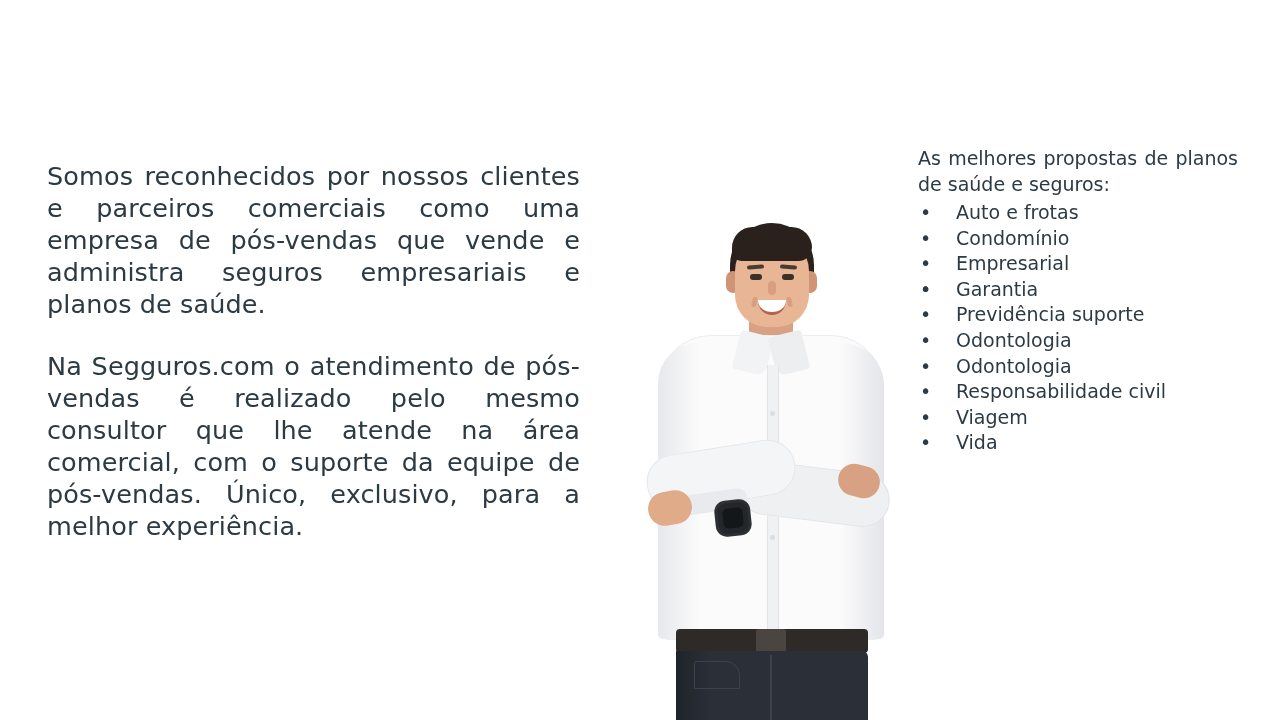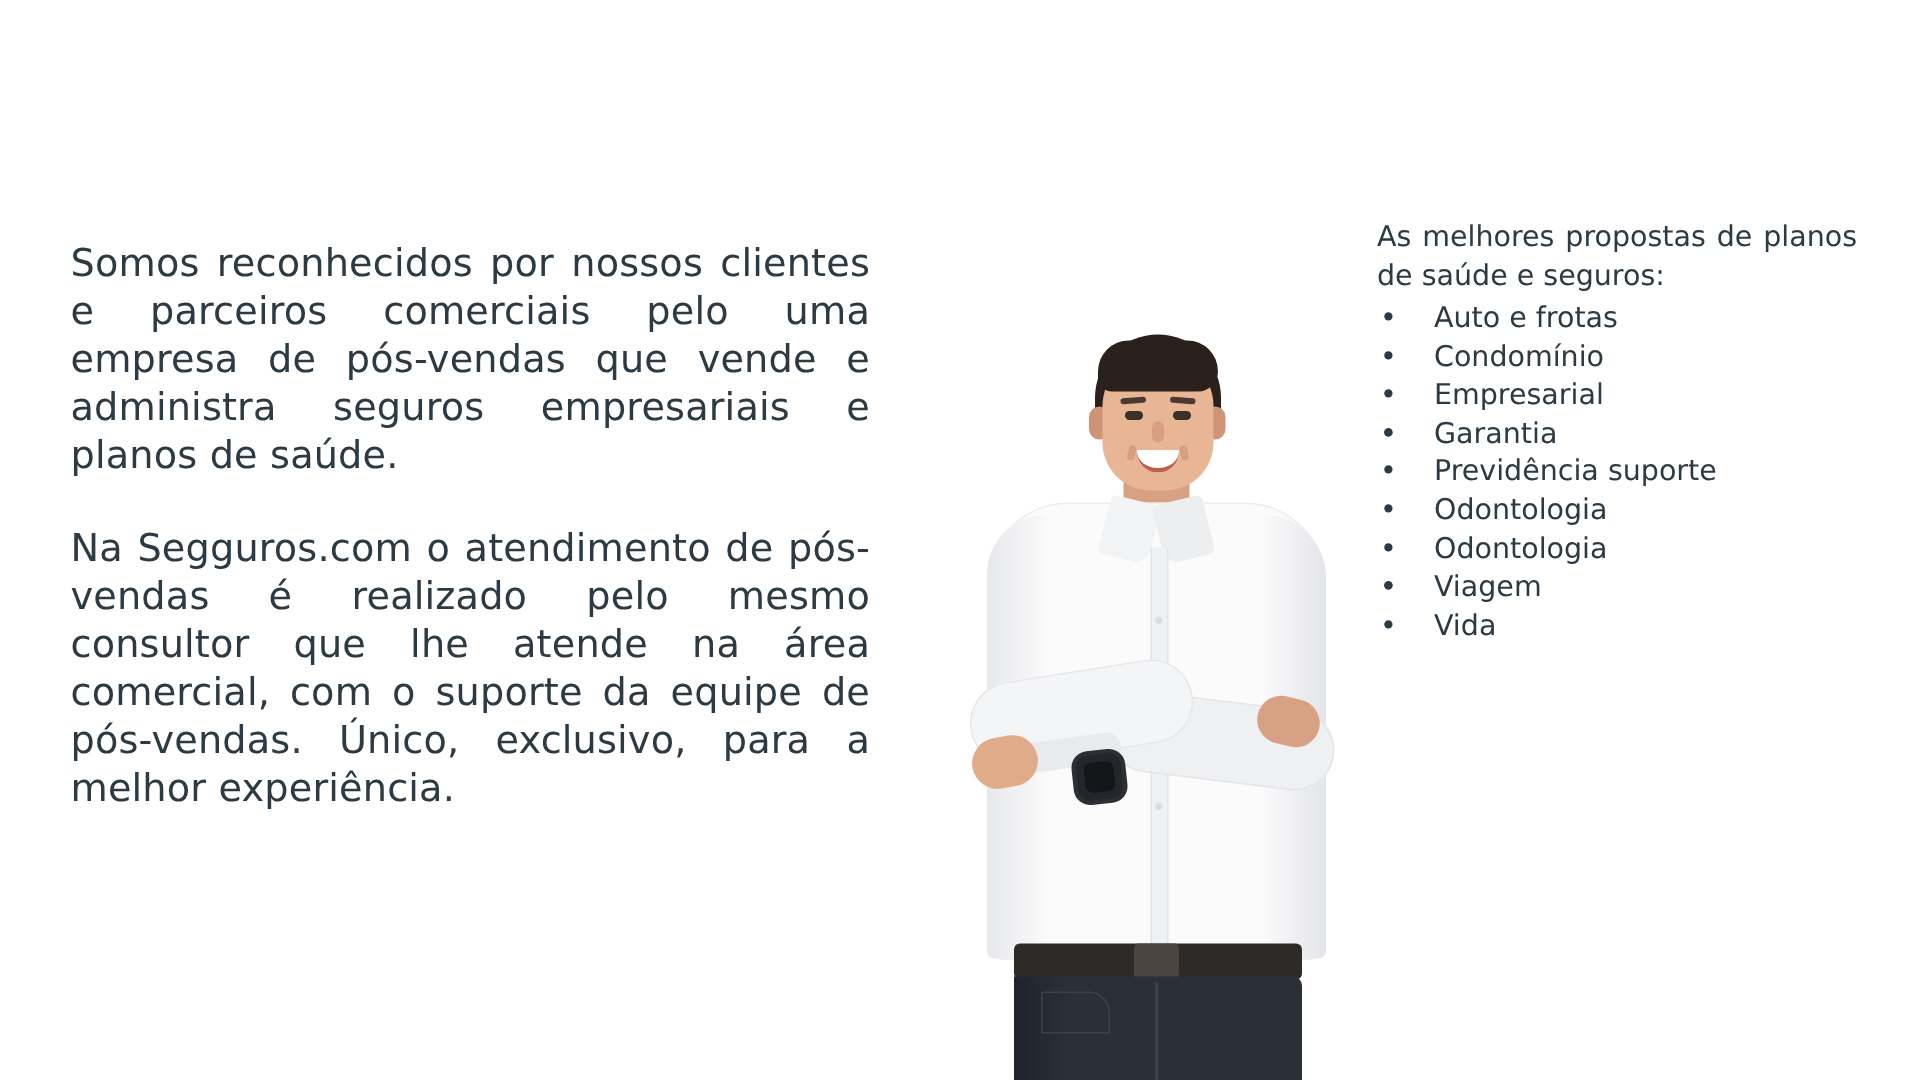--- a/index.html
+++ b/index.html
@@ -269,21 +269,21 @@
     border: 1px solid #3a4150;
     border-radius: 2px 14px 0 0;
   }
 </style>
 </head>
 <body>
 
 <div class="slide">
 
   <div class="left-col">
-    <p class="para first"><span>Somos reconhecidos por nossos clientes e parceiros comerciais pelo uma empresa de pós-vendas que vende e administra seguros</span> <span class="tail">empresariais e planos de saúde.</span></p>
+    <p class="para first"><span>Somos reconhecidos por nossos clientes e parceiros comerciais como uma empresa de pós-vendas que vende e administra seguros</span> <span class="tail">empresariais e planos de saúde.</span></p>
     <p class="para second"><span>Na Segguros.com o atendimento de pós-vendas é realizado pelo mesmo consultor que lhe atende na área comercial, com o suporte da equipe de pós-vendas. Único, exclusivo, para a</span> <span class="tail">melhor experiência.</span></p>
   </div>
 
   <div class="photo">
     <div class="shape neck"></div>
     <div class="shape hair-back"></div>
     <div class="shape ear-l"></div>
     <div class="shape ear-r"></div>
     <div class="shape face"></div>
     <div class="shape fringe"></div>
@@ -326,19 +326,19 @@
     <p class="right-heading"><span>As melhores propostas de</span> <span class="tail">planos de saúde e seguros:</span></p>
     <ul class="bullets">
       <li><span class="dot">•</span><span>Auto e frotas</span></li>
       <li><span class="dot">•</span><span>Condomínio</span></li>
       <li><span class="dot">•</span><span>Empresarial</span></li>
       <li><span class="dot">•</span></li>
       <li><span class="dot">•</span><span>Garantia</span></li>
       <li><span class="dot">•</span><span>Previdência suporte</span></li>
       <li><span class="dot">•</span><span>Odontologia</span></li>
       <li><span class="dot">•</span><span>Odontologia</span></li>
-      <li><span class="dot">•</span></li>
+      <li><span class="dot">•</span><span>Responsabilidade civil</span></li>
       <li><span class="dot">•</span><span>Viagem</span></li>
       <li><span class="dot">•</span><span>Vida</span></li>
     </ul>
   </div>
 
 </div>
 
 </body></html>

